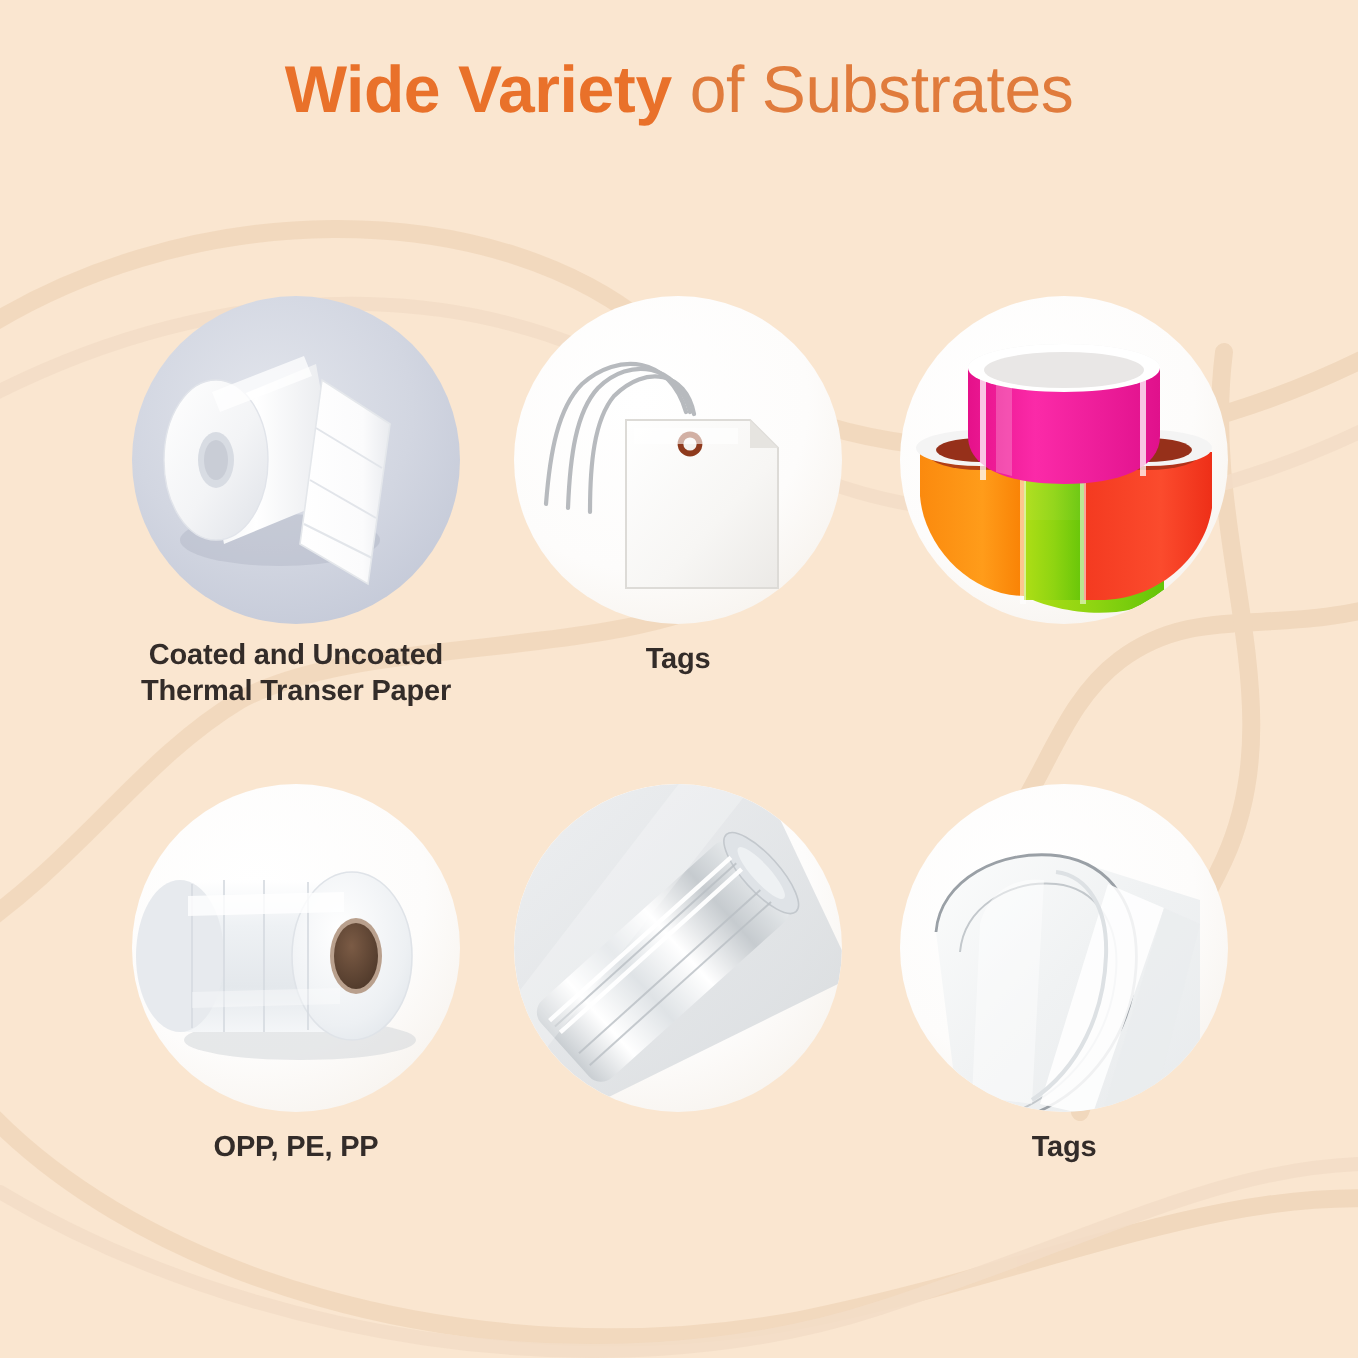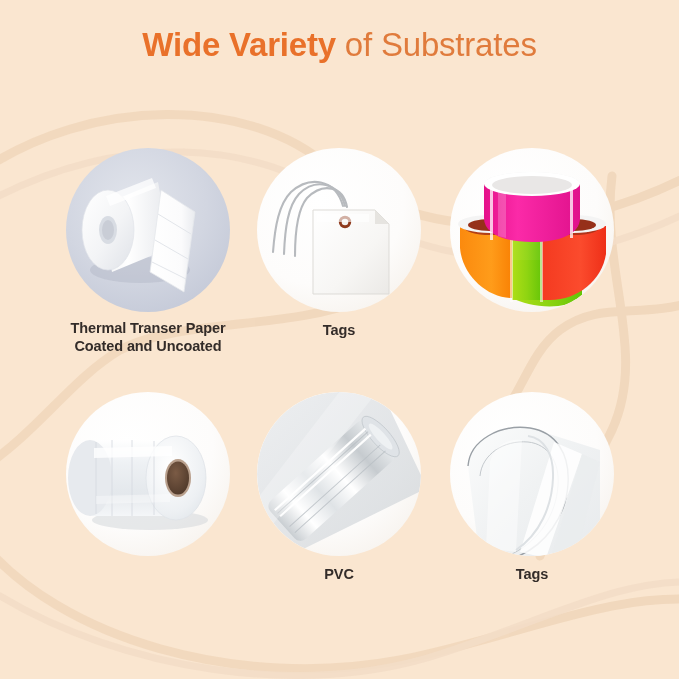--- a/index.html
+++ b/index.html
@@ -149,22 +149,22 @@
         <g stroke="#e2e5ea" stroke-width="1" fill="none">
           <path d="M92 66 L125 86"></path>
           <path d="M89 92 L122 111"></path>
           <path d="M86 114 L120 131"></path>
         </g>
 
         <path d="M40 48 L86 30 L90 40 L44 58 Z" fill="#ffffff" opacity="0.75"></path>
       </svg>
     </div>
     <div class="caption">
+      <div>Coated and Uncoated</div>
       <div>Thermal Transer Paper</div>
-      <div>Coated and Uncoated</div>
     </div>
   </div>
 
   <div class="card card-r1 card-c2">
     <div class="disc disc-white">
       <svg width="164" height="164" viewBox="0 0 164 164">
         <defs>
           <linearGradient id="tagFace" x1="0" y1="0" x2="1" y2="1">
             <stop offset="0%" stop-color="#ffffff"></stop>
             <stop offset="60%" stop-color="#f7f6f4"></stop>
@@ -282,20 +282,23 @@
         <g stroke="#d6dbe1" stroke-width="1" fill="none" opacity="0.85">
           <path d="M30 50 L30 122"></path>
           <path d="M46 48 L46 124"></path>
           <path d="M66 48 L66 124"></path>
           <path d="M88 49 L88 123"></path>
         </g>
 
         <path d="M28 56 L106 54 L106 64 L28 66 Z" fill="#ffffff" opacity="0.8"></path>
         <path d="M30 104 L104 102 L104 110 L30 112 Z" fill="#ffffff" opacity="0.35"></path>
       </svg>
+    </div>
+    <div class="caption caption-2">
+      <div>OPP, PE, PP</div>
     </div>
   </div>
 
   <div class="card card-r2 card-c2">
     <div class="disc disc-white">
       <svg width="164" height="164" viewBox="0 0 164 164">
         <defs>
           <linearGradient id="pvcBack" x1="0" y1="0" x2="1" y2="1">
             <stop offset="0%" stop-color="#eceef0"></stop>
             <stop offset="50%" stop-color="#dfe2e5"></stop>
@@ -329,23 +332,20 @@
               <path d="M10 70 L132 70"></path>
               <path d="M10 88 L132 88"></path>
               <path d="M10 96 L132 96"></path>
             </g>
           </g>
 
           <path d="M-10 120 L90 -10 L120 0 L10 140 Z" fill="#ffffff" opacity="0.25"></path>
         </g>
       </svg>
     </div>
-    <div class="caption caption-2">
-      <div>PVC</div>
-    </div>
   </div>
 
   <div class="card card-r2 card-c3">
     <div class="disc disc-white">
       <svg width="164" height="164" viewBox="0 0 164 164">
         <defs>
           <linearGradient id="vinylSheet" x1="0" y1="0" x2="1" y2="1">
             <stop offset="0%" stop-color="#fbfcfc"></stop>
             <stop offset="45%" stop-color="#f0f2f3"></stop>
             <stop offset="100%" stop-color="#e7eaec"></stop>

